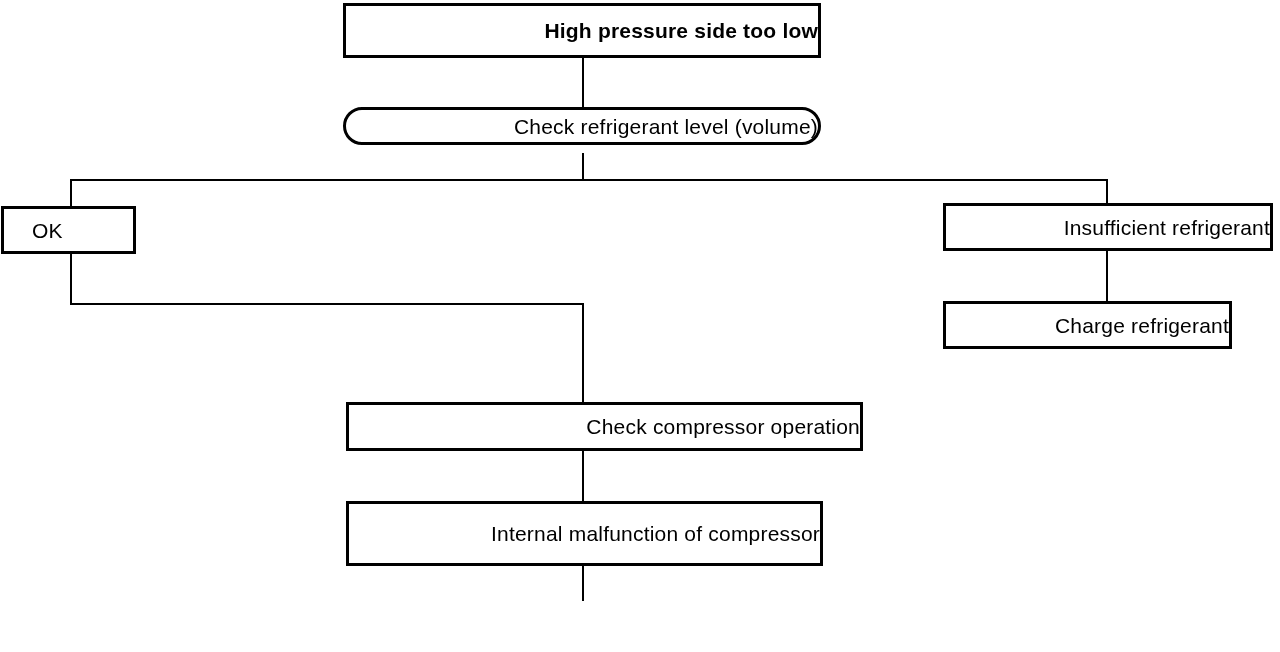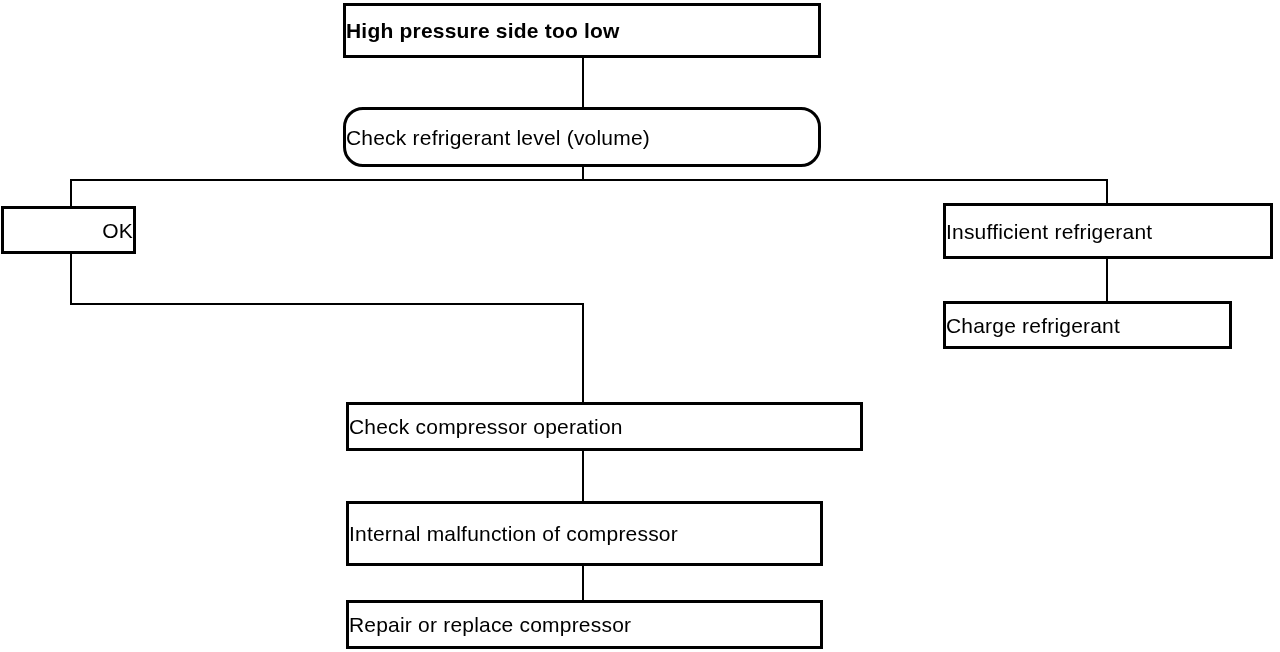--- a/index.html
+++ b/index.html
@@ -16,36 +16,36 @@
     font-family: "Liberation Sans", sans-serif;
     overflow: hidden;
   }
   .node {
     position: absolute;
     box-sizing: border-box;
     border: 3px solid #000000;
     background: #ffffff;
     display: flex;
     align-items: center;
-    justify-content: flex-start;
+    justify-content: flex-end;
     color: #000000;
     z-index: 3;
   }
   .node .label {
     font-size: 21px;
     letter-spacing: 0.2px;
     white-space: nowrap;
     line-height: 1;
   }
   .node.bold .label {
     font-weight: bold;
   }
   .node.left-align {
-    justify-content: flex-end;
-    padding-left: 42px;
+    justify-content: flex-start;
+    padding-left: 28px;
   }
   .edge {
     position: absolute;
     background: #000000;
     z-index: 1;
   }
   .edge.v { width: 2px; }
   .edge.h { height: 2px; }
 </style>
 </head>
@@ -72,41 +72,38 @@
   <div class="edge v" style="left:582px; top:303px; height:100px;"></div>
 
   <div class="edge v" style="left:582px; top:450px; height:51px;"></div>
 
   <div class="edge v" style="left:582px; top:550px; height:51px;"></div>
 
   <div class="node bold" style="left:343px; top:3px; width:478px; height:55px;">
     <span class="label">High pressure side too low</span>
   </div>
 
-  <div class="node" style="left:343px; top:107px; width:478px; height:60px;border-radius:20px;">
+  <div class="node" style="left:343px; top:107px; width:478px; height:38px;border-radius:20px;">
     <span class="label">Check refrigerant level (volume)</span>
   </div>
 
   <div class="node left-align" style="left:1px; top:206px; width:135px; height:48px;">
     <span class="label">OK</span>
   </div>
 
-  <div class="node" style="left:943px; top:203px; width:330px; height:56px;">
+  <div class="node" style="left:943px; top:203px; width:330px; height:48px;">
     <span class="label">Insufficient refrigerant</span>
   </div>
 
   <div class="node" style="left:943px; top:301px; width:289px; height:48px;">
     <span class="label">Charge refrigerant</span>
   </div>
 
   <div class="node" style="left:346px; top:402px; width:517px; height:49px;">
     <span class="label">Check compressor operation</span>
   </div>
 
   <div class="node" style="left:346px; top:501px; width:477px; height:65px;">
     <span class="label">Internal malfunction of compressor</span>
   </div>
 
-  <div class="node" style="left:346px; top:600px; width:477px; height:49px;">
-    <span class="label">Repair or replace compressor</span>
-  </div>
 
 </div>
 
 </body></html>

